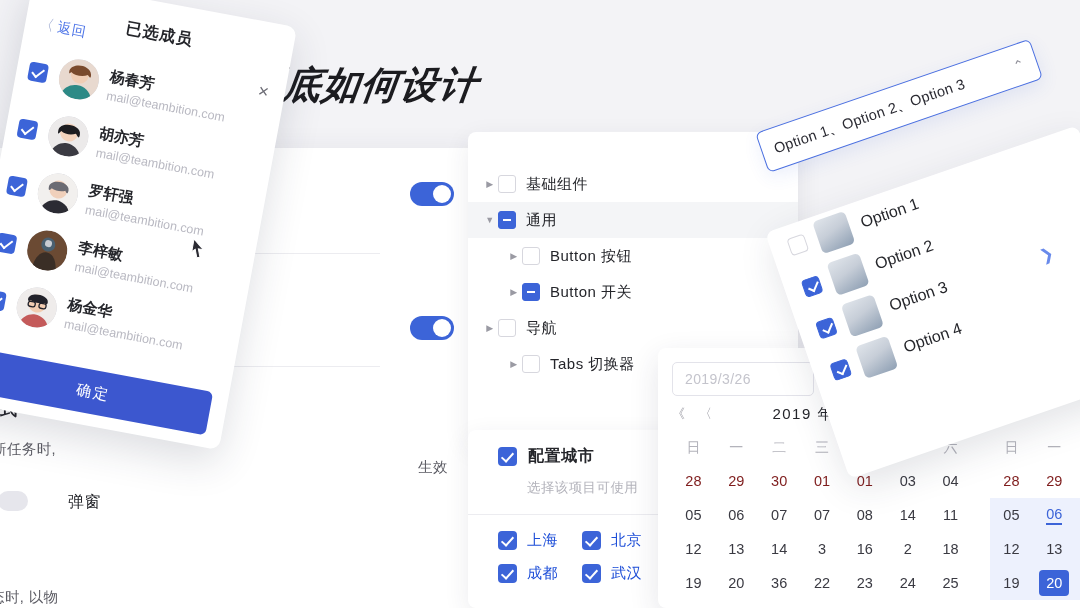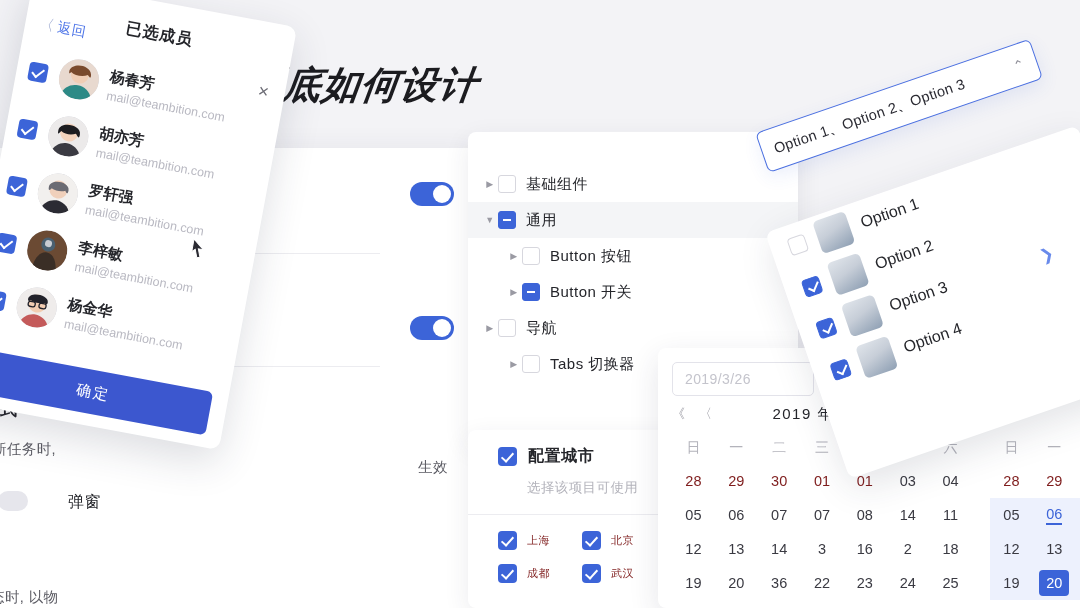--- a/index.html
+++ b/index.html
@@ -134,21 +134,21 @@
   
   #city-card {
     left: 468px; top: 430px; width: 330px; height: 178px;
     box-shadow: 0 8px 26px rgba(40,45,70,.09);
   }
   .city-head { padding: 16px 0 0 30px; display: flex; align-items: center; }
   .city-head .lbl { margin-left: 11px; font-size: 16px; font-weight: 700; color: #25262b; letter-spacing: .6px; }
   .city-sub { margin: 12px 0 0 59px; font-size: 13.5px; color: #b3b3bb; letter-spacing: .4px; white-space: nowrap; }
   .city-div { margin: 17px 0 0 0; height: 1px; background: #ececf0; }
   .city-grid { display: grid; grid-template-columns: 78px 78px; gap: 14px 6px; padding: 16px 0 0 30px; }
-  .city-item { display: flex; align-items: center; font-size: 11px; color: #7f1d1d; letter-spacing: .5px; }
+  .city-item { display: flex; align-items: center; font-size: 15px; color: #1d4ed8; letter-spacing: .5px; }
   .city-item .lbl { margin-left: 10px; }
 
   
   #date-card {
     left: 658px; top: 348px; width: 440px; height: 260px;
     box-shadow: 0 10px 30px rgba(40,45,70,.12);
   }
   .date-inputs { display: flex; align-items: center; padding: 14px 0 0 14px; gap: 8px; }
   .d-input {
     height: 34px; border: 1px solid #e3e3ea; border-radius: 5px;

